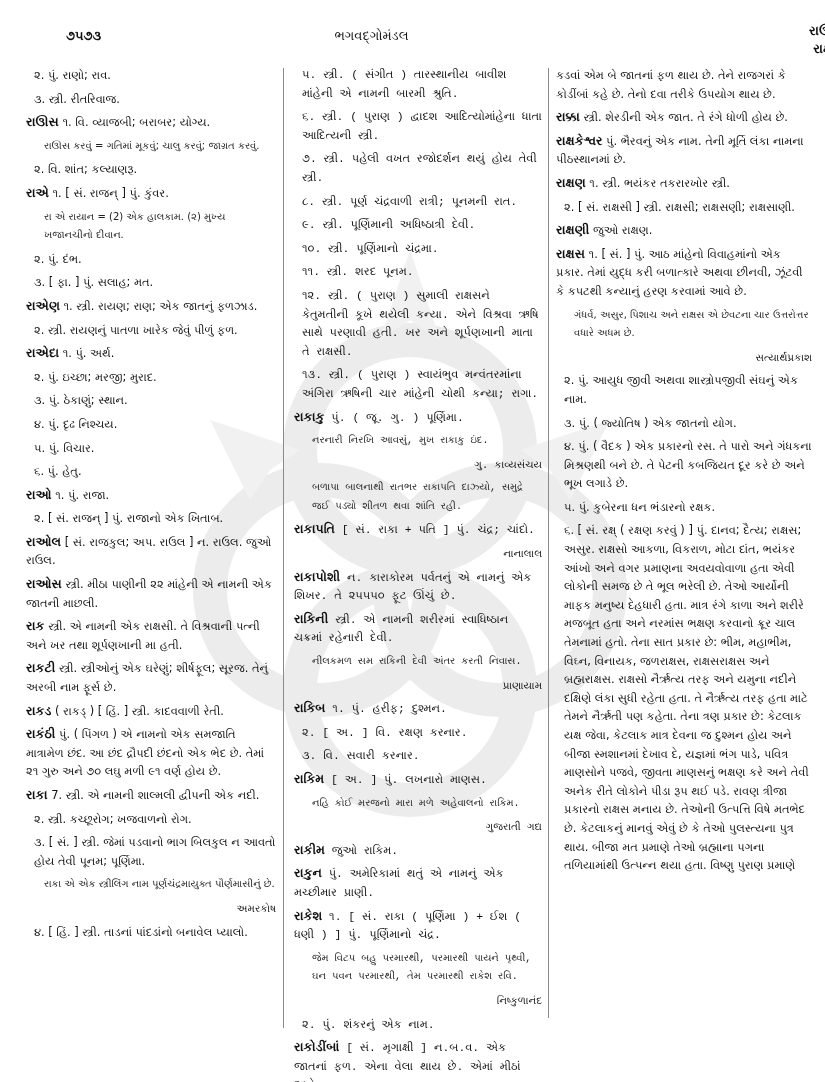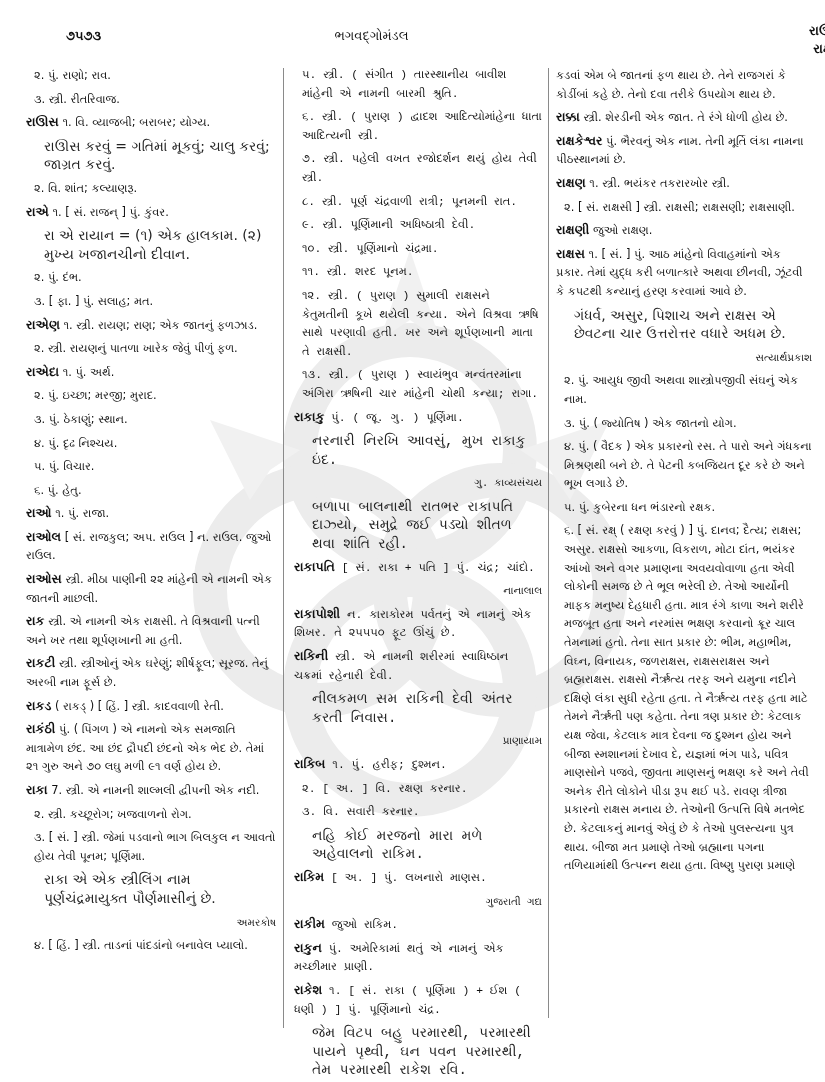--- a/index.html
+++ b/index.html
@@ -14,21 +14,21 @@
   .col1 { left:26px; width:250px; }
   .col2 { left:294px; width:248px;font-family:Liberation Mono, monospace; }
   .col3 { left:556px; width:256px; }
   .divider { position:absolute; top:68px; width:1px; background:#8a8a8a; }
   .div1 { left:283px; height:960px; }
   .div2 { left:548px; height:950px; }
   .entry { margin:0 0 5px 0; }
   .hw { font-weight:bold; font-size:12.6px; }
   .sense { padding-left:8px; }
   .body { }
-  .quote { padding-left:18px; font-size:14px; color:#222; }
+  .quote { padding-left:18px; font-size:10px; color:#222; }
   .src { text-align:right; font-size:10.4px; }
 </style>
 </head>
 <body>
 
 <div class="header">
   <span class="hdr-page">૭૫૭૩</span>
   <span class="hdr-title">ભગવદ્ગોમંડલ</span>
   <div class="hdr-guide">
     <div>રાઊસ</div>
@@ -53,32 +53,33 @@
 <div class="divider div1"></div>
 <div class="divider div2"></div>
 
 <div class="col col1">
     <div class="entry sense">૨. પું. રાણો; રાવ.</div>
     <div class="entry sense">૩. સ્ત્રી. રીતરિવાજ.</div>
     <div class="entry"><span class="hw">રાઊસ</span> <span>૧. વિ. વ્યાજબી; બરાબર; યોગ્ય.</span></div>
     <div class="entry quote">રાઊસ કરવું = ગતિમાં મૂકવું; ચાલુ કરવું; જાગ્રત કરવું.</div>
     <div class="entry sense">૨. વિ. શાંત; કલ્યાણરૂ.</div>
     <div class="entry"><span class="hw">રાએ</span> <span>૧. [ સં. રાજન્ ] પું. કુંવર.</span></div>
-    <div class="entry quote">રા એ રાયાન = (૧) એક હાલકામ. (૨) મુખ્ય ખજાનચીનો દીવાન.</div>
+    <div class="entry quote">રા એ રાયાન = (2) એક હાલકામ. (૨) મુખ્ય ખજાનચીનો દીવાન.</div>
     <div class="entry sense">૨. પું. દંભ.</div>
     <div class="entry sense">૩. [ ફા. ] પું. સલાહ; મત.</div>
     <div class="entry"><span class="hw">રાએણ</span> <span>૧. સ્ત્રી. રાયણ; રાણ; એક જાતનું ફળઝાડ.</span></div>
     <div class="entry sense">૨. સ્ત્રી. રાયણનું પાતળા ખારેક જેવું પીળું ફળ.</div>
     <div class="entry"><span class="hw">રાએદા</span> <span>૧. પું. અર્થ.</span></div>
     <div class="entry sense">૨. પું. ઇચ્છા; મરજી; મુરાદ.</div>
     <div class="entry sense">૩. પું. ઠેકાણું; સ્થાન.</div>
     <div class="entry sense">૪. પું. દૃઢ નિશ્ચય.</div>
     <div class="entry sense">૫. પું. વિચાર.</div>
     <div class="entry sense">૬. પું. હેતુ.</div>
     <div class="entry"><span class="hw">રાઓ</span> <span>૧. પું. રાજા.</span></div>
+    <div class="entry sense">૨. [ સં. રાજન્ ] પું. રાજાનો એક ખિતાબ.</div>
     <div class="entry"><span class="hw">રાઓલ</span> <span>[ સં. રાજકુલ; અપ. રાઉલ ] ન. રાઉલ. જુઓ રાઉલ.</span></div>
     <div class="entry"><span class="hw">રાઓસ</span> <span>સ્ત્રી. મીઠા પાણીની ૨૨ માંહેની એ નામની એક જાતની માછલી.</span></div>
     <div class="entry"><span class="hw">રાક</span> <span>સ્ત્રી. એ નામની એક રાક્ષસી. તે વિશ્રવાની પત્ની અને ખર તથા શૂર્પણખાની મા હતી.</span></div>
     <div class="entry"><span class="hw">રાકટી</span> <span>સ્ત્રી. સ્ત્રીઓનું એક ઘરેણું; શીર્ષફૂલ; સૂરજ. તેનું અરબી નામ ફૂર્સ છે.</span></div>
     <div class="entry"><span class="hw">રાકડ</span> <span>( રાકડ્ ) [ હિં. ] સ્ત્રી. કાદવવાળી રેતી.</span></div>
     <div class="entry"><span class="hw">રાકંઠી</span> <span>પું. ( પિંગળ ) એ નામનો એક સમજાતિ માત્રામેળ છંદ. આ છંદ દ્રૌપદી છંદનો એક ભેદ છે. તેમાં ૨૧ ગુરુ અને ૭૦ લઘુ મળી ૯૧ વર્ણ હોય છે.</span></div>
     <div class="entry"><span class="hw">રાકા</span> <span>7. સ્ત્રી. એ નામની શાલ્મલી દ્વીપની એક નદી.</span></div>
     <div class="entry sense">૨. સ્ત્રી. કચ્છૂરોગ; ખજવાળનો રોગ.</div>
     <div class="entry sense">૩. [ સં. ] સ્ત્રી. જેમાં પડવાનો ભાગ બિલકુલ ન આવતો હોય તેવી પૂનમ; પૂર્ણિમા.</div>
     <div class="entry quote">રાકા એ એક સ્ત્રીલિંગ નામ પૂર્ણચંદ્રમાયુક્ત પૌર્ણમાસીનું છે.</div>
@@ -101,22 +102,22 @@
     <div class="entry quote">બળાપા બાલનાથી રાતભર રાકાપતિ દાઝ્યો, સમુદ્રે જઈ પડ્યો શીતળ થવા શાંતિ રહી.</div>
     <div class="entry"><span class="hw">રાકાપતિ</span> <span>[ સં. રાકા + પતિ ] પું. ચંદ્ર; ચાંદો.</span></div>
     <div class="entry src">નાનાલાલ</div>
     <div class="entry"><span class="hw">રાકાપોશી</span> <span>ન. કારાકોરમ પર્વતનું એ નામનું એક શિખર. તે ૨૫૫૫૦ ફૂટ ઊંચું છે.</span></div>
     <div class="entry"><span class="hw">રાકિની</span> <span>સ્ત્રી. એ નામની શરીરમાં સ્વાધિષ્ઠાન ચક્રમાં રહેનારી દેવી.</span></div>
     <div class="entry quote">નીલકમળ સમ રાકિની દેવી અંતર કરતી નિવાસ.</div>
     <div class="entry src">પ્રાણાયામ</div>
     <div class="entry"><span class="hw">રાકિબ</span> <span>૧. પું. હરીફ; દુશ્મન.</span></div>
     <div class="entry sense">૨. [ અ. ] વિ. રક્ષણ કરનાર.</div>
     <div class="entry sense">૩. વિ. સવારી કરનાર.</div>
+    <div class="entry"><span class="hw">રાકિમ</span> <span>[ અ. ] પું. લખનારો માણસ.</span></div>
     <div class="entry quote">નહિ કોઈ મરજનો મારા મળે અહેવાલનો રાકિમ.</div>
-    <div class="entry"><span class="hw">રાકિમ</span> <span>[ અ. ] પું. લખનારો માણસ.</span></div>
     <div class="entry src">ગુજરાતી ગદ્ય</div>
     <div class="entry"><span class="hw">રાકીમ</span> <span>જુઓ રાકિમ.</span></div>
     <div class="entry"><span class="hw">રાકુન</span> <span>પું. અમેરિકામાં થતું એ નામનું એક મચ્છીમાર પ્રાણી.</span></div>
     <div class="entry"><span class="hw">રાકેશ</span> <span>૧. [ સં. રાકા ( પૂર્ણિમા ) + ઈશ ( ધણી ) ] પું. પૂર્ણિમાનો ચંદ્ર.</span></div>
     <div class="entry quote">જેમ વિટપ બહુ પરમારથી, પરમારથી પાયને પૃથ્વી, ઘન પવન પરમારથી, તેમ પરમારથી રાકેશ રવિ.</div>
     <div class="entry src">નિષ્કુળાનંદ</div>
     <div class="entry sense">૨. પું. શંકરનું એક નામ.</div>
     <div class="entry"><span class="hw">રાકોડીંબાં</span> <span>[ સં. મૃગાક્ષી ] ન.બ.વ. એક જાતનાં ફળ. એના વેલા થાય છે. એમાં મીઠાં અને</span></div>
   </div>
 <div class="col col3">

